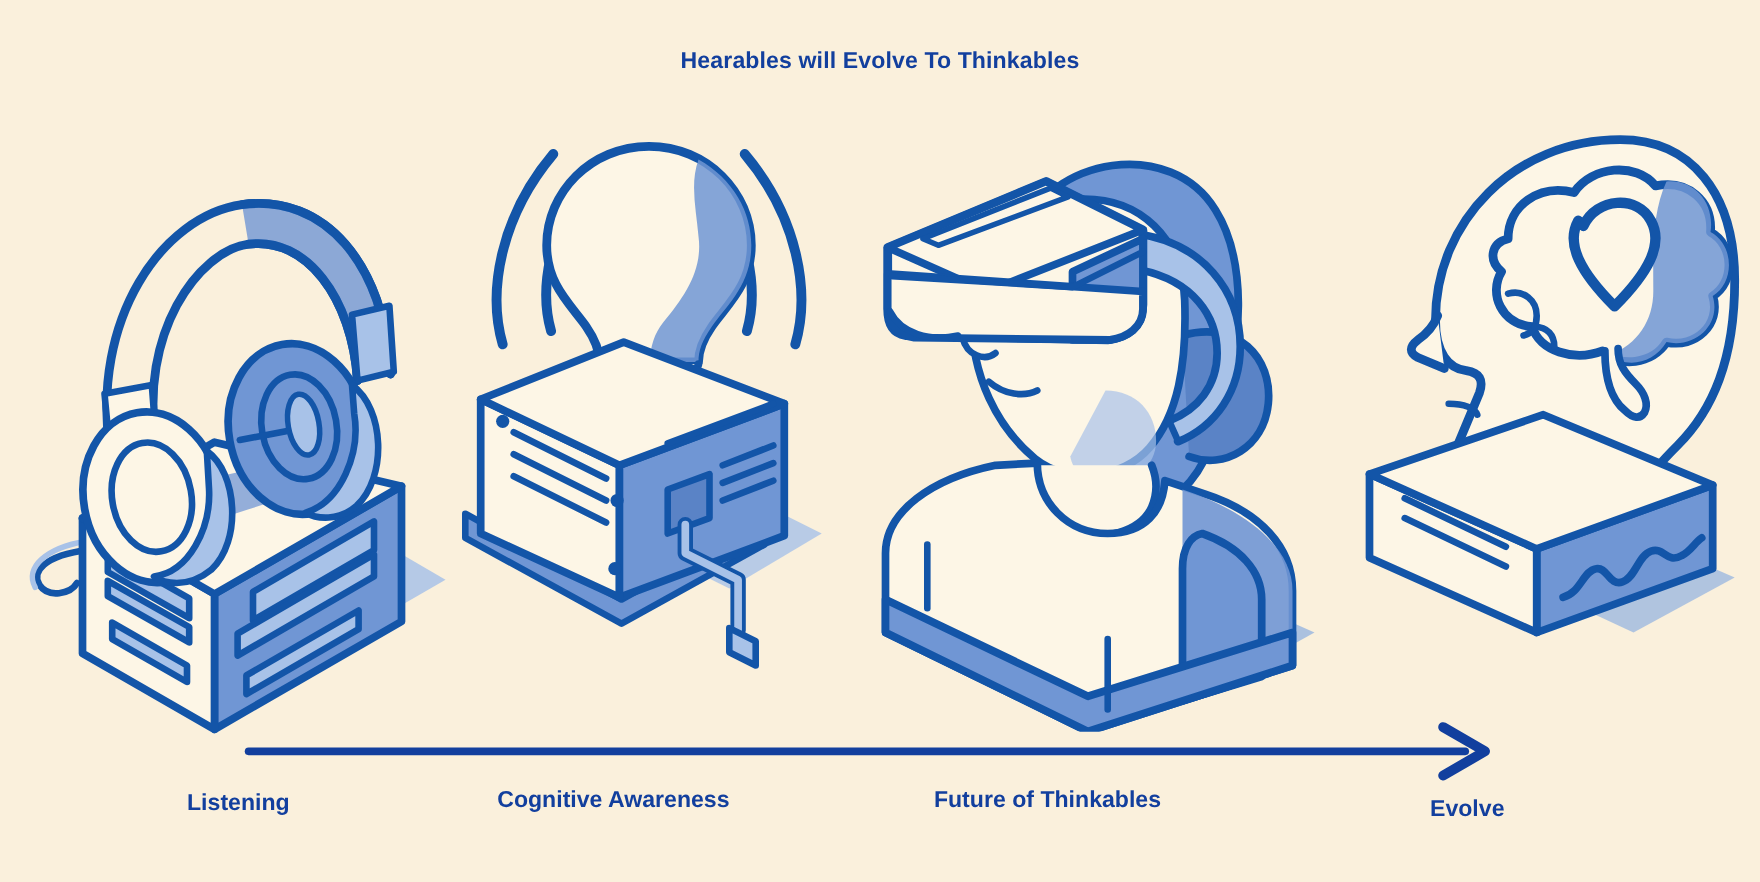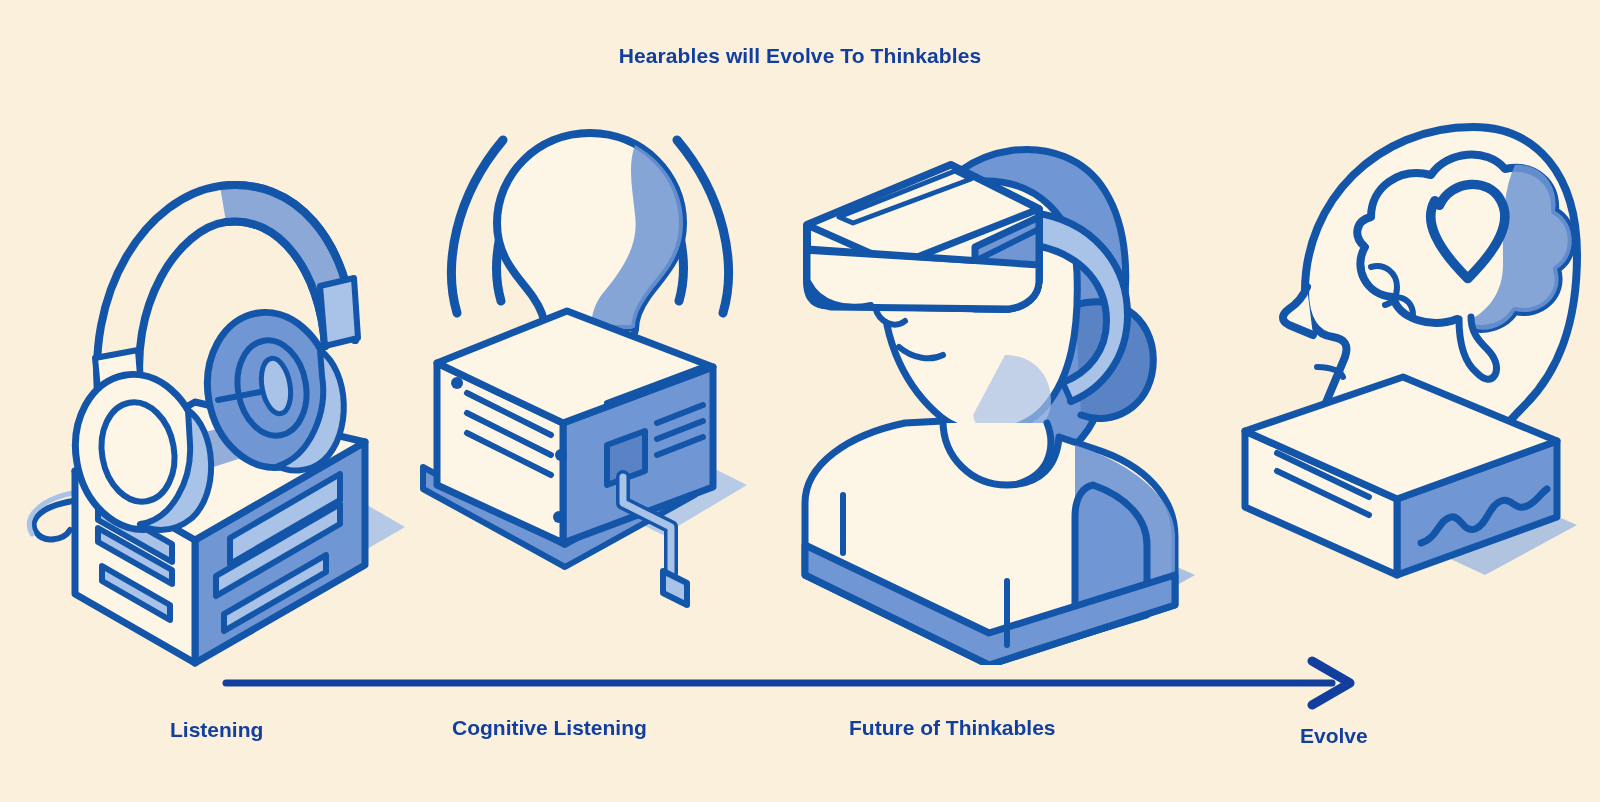--- a/index.html
+++ b/index.html
@@ -278,17 +278,17 @@
                C302 420 304 400 316 396 C328 392 330 408 344 400 C352 396 356 388 362 384" stroke="#1355a8" stroke-width="7" fill="none"></path>
     </g>
   </svg>
 
   <svg class="scene" id="arrow" width="1160" height="60" style="left:220px; top:655px;" viewBox="0 0 1160 60">
     <path d="M6 28 L1112 28" stroke="#123f9e" stroke-width="7" stroke-linecap="round" fill="none"></path>
     <path d="M1092 6 L1130 28 L1092 50" stroke="#123f9e" stroke-width="9" stroke-linecap="round" stroke-linejoin="round" fill="none"></path>
   </svg>
 
   <div class="stage-label" id="lbl0">Listening</div>
-  <div class="stage-label" id="lbl1">Cognitive Listening</div>
+  <div class="stage-label" id="lbl1">Cognitive Awareness</div>
   <div class="stage-label" id="lbl2">Future of Thinkables</div>
   <div class="stage-label" id="lbl3">Evolve</div>
 
 </div>
 
 </body></html>

